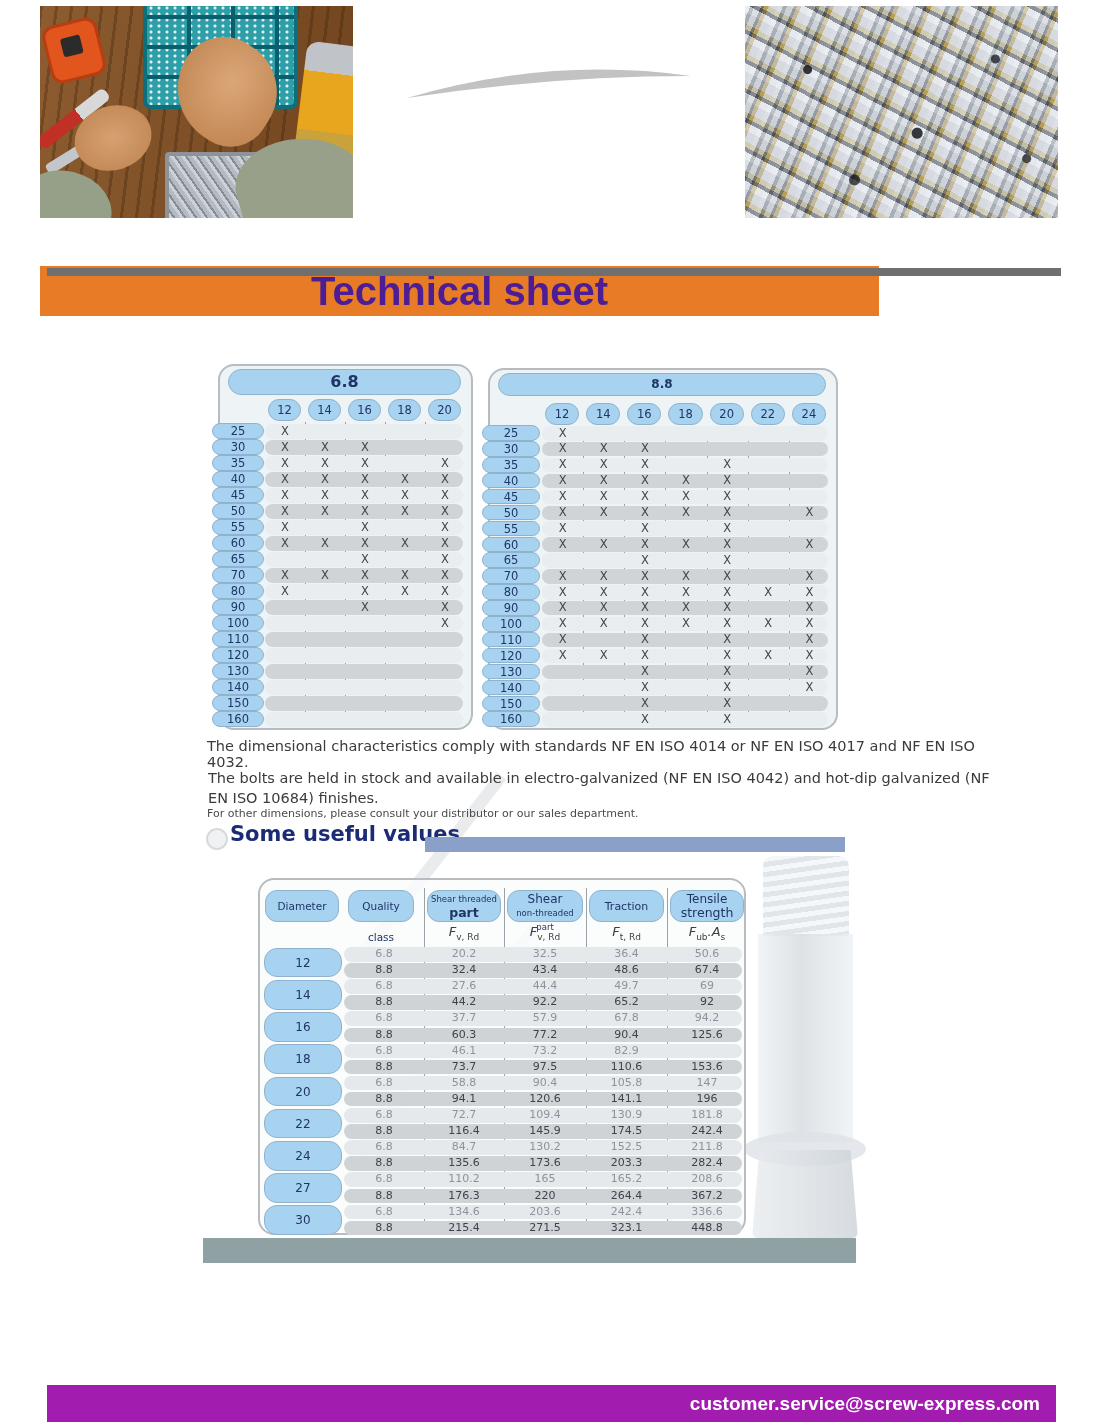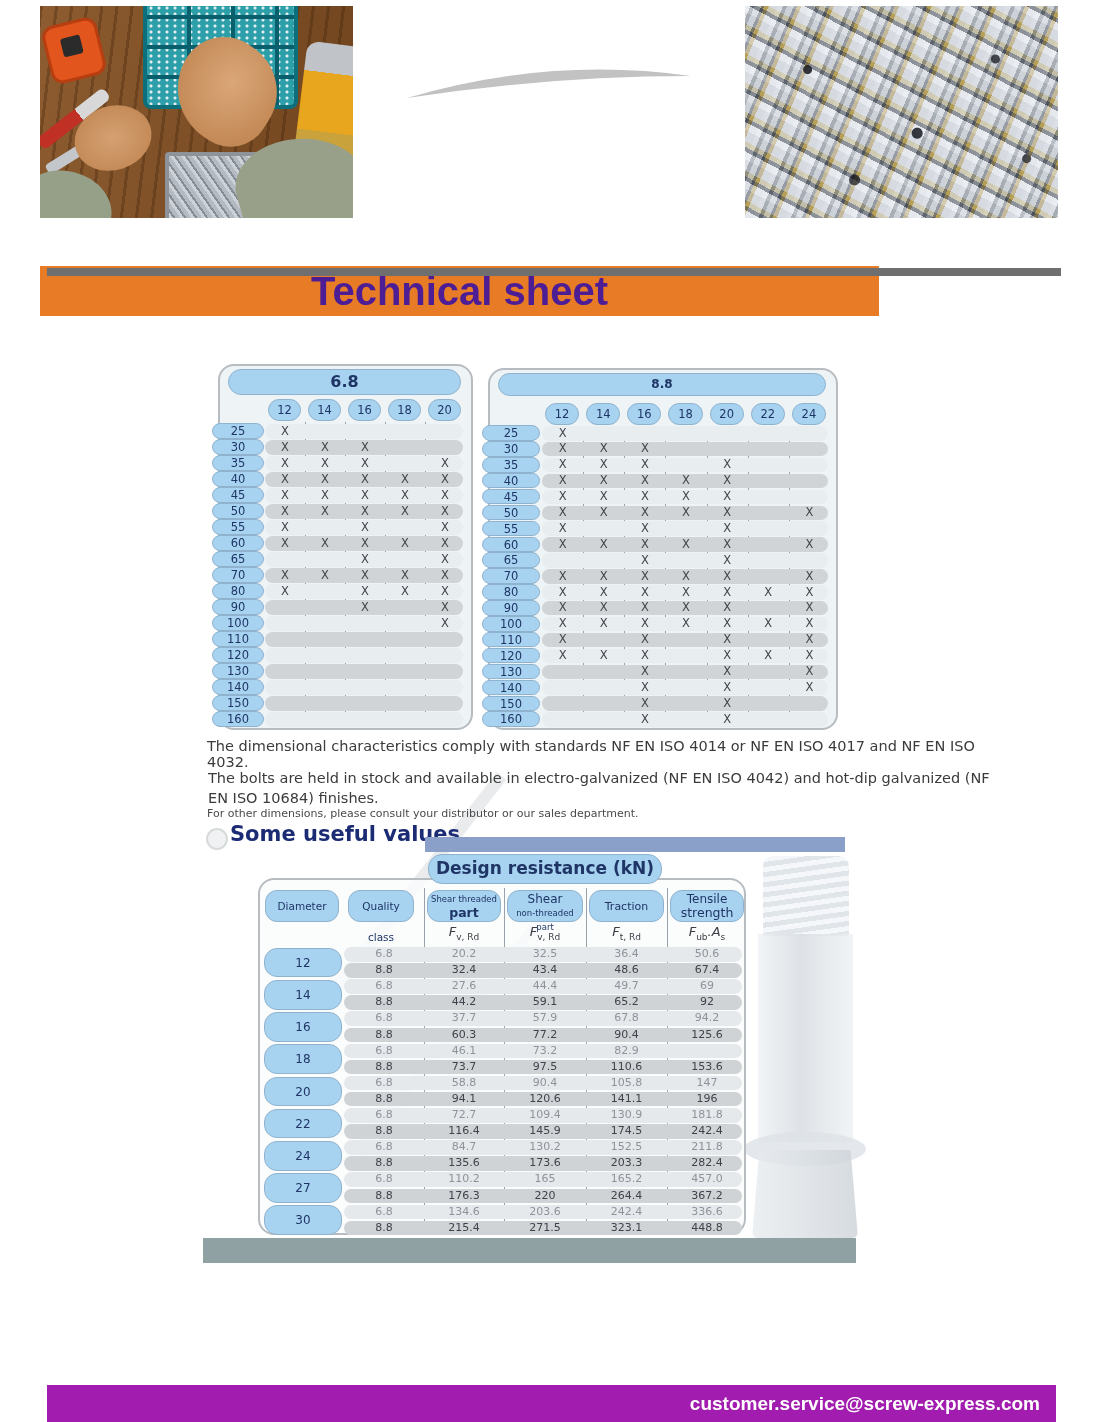--- a/index.html
+++ b/index.html
@@ -380,21 +380,20 @@
     </div>
 
   <div class="note1">The dimensional characteristics comply with standards NF EN ISO 4014 or NF EN ISO 4017 and NF EN ISO 4032.</div>
   <div class="note2">The bolts are held in stock and available in electro-galvanized (NF EN ISO 4042) and hot-dip galvanized (NF EN ISO 10684) finishes.</div>
   <div class="note3">For other dimensions, please consult your distributor or our sales department.</div>
 
   <div class="useful-circle"></div>
   <div class="useful-heading">Some useful values</div>
   <div class="blue-bar"></div>
 
-  <div class="dt-title">Design resistance (kN)</div>
   <div id="dt">
       <div class="vline" style="left: 164px; top: 8px; height: 341px;"></div>
       <div class="vline" style="left: 244px; top: 8px; height: 341px;"></div>
       <div class="vline" style="left: 326px; top: 8px; height: 341px;"></div>
       <div class="vline" style="left: 407px; top: 8px; height: 341px;"></div>
       <div class="hpill" style="left: 5px; top: 10px; width: 74px; height: 32px; line-height: 31px; font-size: 10.5px;">Diameter</div>
       <div class="hpill" style="left: 88px; top: 10px; width: 66px; height: 32px; line-height: 31px; font-size: 10.5px;">Quality class</div>
       <div class="hpill" style="left: 167px; top: 10px; width: 74px; height: 32px; font-size: 11px; padding-top: 2px; line-height: normal;">
         <div style="font-size: 8.5px; line-height: 13px;">Shear threaded</div>
         <div style="font-size: 12.5px; line-height: 14px; font-weight: 600;">part</div>
@@ -428,21 +427,21 @@
       <div class="bluepill" style="left: 4px; top: 100px; width: 78px; height: 29.7px; line-height: 28.2px; font-size: 12px; font-weight: 500; border-radius: 13px;">14</div>
       <div class="stripe d-light" style="left: 84px; top: 99.2px; width: 398px; height: 14.5px;"></div>
       <div class="cell q68" style="left: 84px; top: 99.2px; width: 80px; line-height: 14.5px; font-size: 11px;">6.8</div>
       <div class="cell q68" style="left: 165px; top: 99.2px; width: 78px; line-height: 14.5px; font-size: 11px;">27.6</div>
       <div class="cell q68" style="left: 246px; top: 99.2px; width: 78px; line-height: 14.5px; font-size: 11px;">44.4</div>
       <div class="cell q68" style="left: 327.5px; top: 99.2px; width: 78px; line-height: 14.5px; font-size: 11px;">49.7</div>
       <div class="cell q68" style="left: 408px; top: 99.2px; width: 78px; line-height: 14.5px; font-size: 11px;">69</div>
       <div class="stripe d-dark" style="left: 84px; top: 115.3px; width: 398px; height: 14.5px;"></div>
       <div class="cell q88" style="left: 84px; top: 115.3px; width: 80px; line-height: 14.5px; font-size: 11px;">8.8</div>
       <div class="cell q88" style="left: 165px; top: 115.3px; width: 78px; line-height: 14.5px; font-size: 11px;">44.2</div>
-      <div class="cell q88" style="left: 246px; top: 115.3px; width: 78px; line-height: 14.5px; font-size: 11px;">59.1</div>
+      <div class="cell q88" style="left: 246px; top: 115.3px; width: 78px; line-height: 14.5px; font-size: 11px;">92.2</div>
       <div class="cell q88" style="left: 327.5px; top: 115.3px; width: 78px; line-height: 14.5px; font-size: 11px;">65.2</div>
       <div class="cell q88" style="left: 408px; top: 115.3px; width: 78px; line-height: 14.5px; font-size: 11px;">92</div>
       <div class="bluepill" style="left: 4px; top: 132.2px; width: 78px; height: 29.7px; line-height: 28.2px; font-size: 12px; font-weight: 500; border-radius: 13px;">16</div>
       <div class="stripe d-light" style="left: 84px; top: 131.4px; width: 398px; height: 14.5px;"></div>
       <div class="cell q68" style="left: 84px; top: 131.4px; width: 80px; line-height: 14.5px; font-size: 11px;">6.8</div>
       <div class="cell q68" style="left: 165px; top: 131.4px; width: 78px; line-height: 14.5px; font-size: 11px;">37.7</div>
       <div class="cell q68" style="left: 246px; top: 131.4px; width: 78px; line-height: 14.5px; font-size: 11px;">57.9</div>
       <div class="cell q68" style="left: 327.5px; top: 131.4px; width: 78px; line-height: 14.5px; font-size: 11px;">67.8</div>
       <div class="cell q68" style="left: 408px; top: 131.4px; width: 78px; line-height: 14.5px; font-size: 11px;">94.2</div>
       <div class="stripe d-dark" style="left: 84px; top: 147.5px; width: 398px; height: 14.5px;"></div>
@@ -502,21 +501,21 @@
       <div class="cell q88" style="left: 165px; top: 276.3px; width: 78px; line-height: 14.5px; font-size: 11px;">135.6</div>
       <div class="cell q88" style="left: 246px; top: 276.3px; width: 78px; line-height: 14.5px; font-size: 11px;">173.6</div>
       <div class="cell q88" style="left: 327.5px; top: 276.3px; width: 78px; line-height: 14.5px; font-size: 11px;">203.3</div>
       <div class="cell q88" style="left: 408px; top: 276.3px; width: 78px; line-height: 14.5px; font-size: 11px;">282.4</div>
       <div class="bluepill" style="left: 4px; top: 293.2px; width: 78px; height: 29.7px; line-height: 28.2px; font-size: 12px; font-weight: 500; border-radius: 13px;">27</div>
       <div class="stripe d-light" style="left: 84px; top: 292.4px; width: 398px; height: 14.5px;"></div>
       <div class="cell q68" style="left: 84px; top: 292.4px; width: 80px; line-height: 14.5px; font-size: 11px;">6.8</div>
       <div class="cell q68" style="left: 165px; top: 292.4px; width: 78px; line-height: 14.5px; font-size: 11px;">110.2</div>
       <div class="cell q68" style="left: 246px; top: 292.4px; width: 78px; line-height: 14.5px; font-size: 11px;">165</div>
       <div class="cell q68" style="left: 327.5px; top: 292.4px; width: 78px; line-height: 14.5px; font-size: 11px;">165.2</div>
-      <div class="cell q68" style="left: 408px; top: 292.4px; width: 78px; line-height: 14.5px; font-size: 11px;">457.0</div>
+      <div class="cell q68" style="left: 408px; top: 292.4px; width: 78px; line-height: 14.5px; font-size: 11px;">208.6</div>
       <div class="stripe d-dark" style="left: 84px; top: 308.5px; width: 398px; height: 14.5px;"></div>
       <div class="cell q88" style="left: 84px; top: 308.5px; width: 80px; line-height: 14.5px; font-size: 11px;">8.8</div>
       <div class="cell q88" style="left: 165px; top: 308.5px; width: 78px; line-height: 14.5px; font-size: 11px;">176.3</div>
       <div class="cell q88" style="left: 246px; top: 308.5px; width: 78px; line-height: 14.5px; font-size: 11px;">220</div>
       <div class="cell q88" style="left: 327.5px; top: 308.5px; width: 78px; line-height: 14.5px; font-size: 11px;">264.4</div>
       <div class="cell q88" style="left: 408px; top: 308.5px; width: 78px; line-height: 14.5px; font-size: 11px;">367.2</div>
       <div class="bluepill" style="left: 4px; top: 325.4px; width: 78px; height: 29.7px; line-height: 28.2px; font-size: 12px; font-weight: 500; border-radius: 13px;">30</div>
       <div class="stripe d-light" style="left: 84px; top: 324.6px; width: 398px; height: 14.5px;"></div>
       <div class="cell q68" style="left: 84px; top: 324.6px; width: 80px; line-height: 14.5px; font-size: 11px;">6.8</div>
       <div class="cell q68" style="left: 165px; top: 324.6px; width: 78px; line-height: 14.5px; font-size: 11px;">134.6</div>

